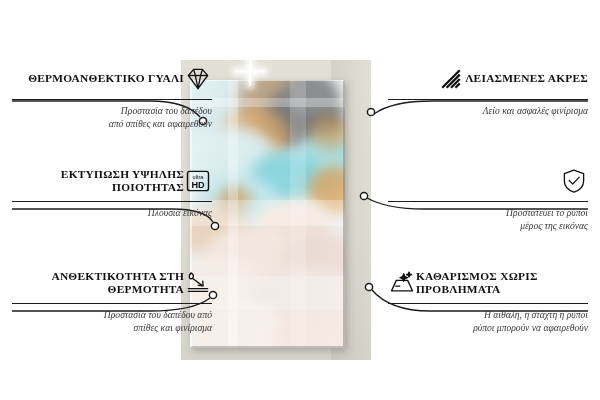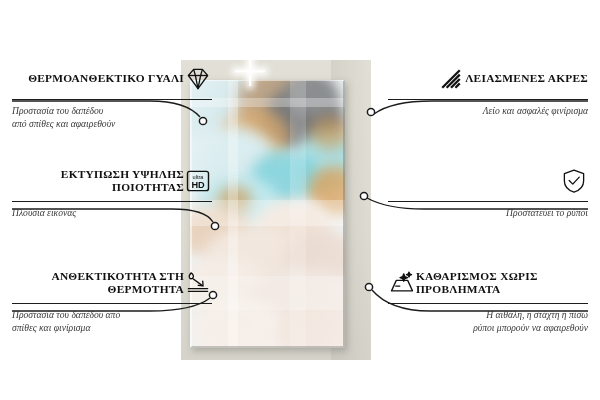--- a/index.html
+++ b/index.html
@@ -67,21 +67,21 @@
     font-size:11.4px;font-weight:700;color:#111;
     letter-spacing:.25px;line-height:13.4px;text-transform:uppercase;
   }
   .feature.left .title{text-align:right;}
   .feature.right .title{text-align:left;}
   .rule{height:1.3px;background:#1c1c1c;margin-top:3px;}
   .desc{
     font-size:9.6px;color:#3a3a3a;line-height:12.6px;margin-top:5px;
     font-style:italic;
   }
-  .feature.left .desc{text-align:left;font-family:Liberation Serif, serif;}
+  .feature.left .desc{text-align:right;font-family:Liberation Serif, serif;}
   .feature.right .desc{text-align:right;}
   .icon{flex:0 0 auto;width:28px;height:28px;display:block;}
 
   
   #f-heat-glass{left:12px;top:62px;}
   #f-print{left:12px;top:164px;}
   #f-heat-res{left:12px;top:266px;}
   #f-edges{left:388px;top:62px;}
   #f-membrane{left:388px;top:164px;}
   #f-clean{left:388px;top:266px;}
@@ -229,35 +229,36 @@
       <svg class="icon" viewBox="0 0 32 32">
         <g fill="none" stroke="#111" stroke-width="1.5" stroke-linejoin="round" stroke-linecap="round">
           <path d="M16,3.5 L27,7.5 L27,16 C27,22.5 22,26.8 16,28.8 C10,26.8 5,22.5 5,16 L5,7.5 Z"></path>
           <path d="M10.5,15.5 L14.6,19.6 L22,11.6"></path>
         </g>
       </svg>
     </div>
     <div class="rule"></div>
     <div class="desc">
       <div>Προστατεύει το ρύποι</div>
+      <div>μέρος της εικόνας</div>
     </div>
   </div>
 
   <div class="feature right" id="f-clean">
     <div class="head">
       <div class="title">ΚΑΘΑΡΙΣΜΟΣ ΧΩΡΙΣ ΠΡΟΒΛΗΜΑΤΑ</div>
       <svg class="icon" viewBox="0 0 32 32">
         <g fill="none" stroke="#111" stroke-width="1.5" stroke-linejoin="round" stroke-linecap="round">
           <path d="M4,25 L9.5,13 L22.5,13 L28,25 Z"></path>
           <path d="M8.8,19.5 L13.5,19.5"></path>
           <path d="M18,5.5 L19.2,8.6 L22.3,9.8 L19.2,11 L18,14.1 L16.8,11 L13.7,9.8 L16.8,8.6 Z" fill="#111"></path>
           <path d="M24,3.5 L24.8,5.6 L26.9,6.4 L24.8,7.2 L24,9.3 L23.2,7.2 L21.1,6.4 L23.2,5.6 Z" fill="#111"></path>
         </g>
       </svg>
     </div>
     <div class="rule"></div>
     <div class="desc">
-      <div>Η αιθάλη, η στάχτη ή πίσω</div>
+      <div>Η αιθάλη, η στάχτη ή ρύποι</div>
       <div>ρύποι μπορούν να αφαιρεθούν</div>
     </div>
   </div>
 
 </div>
 
 </body></html>

